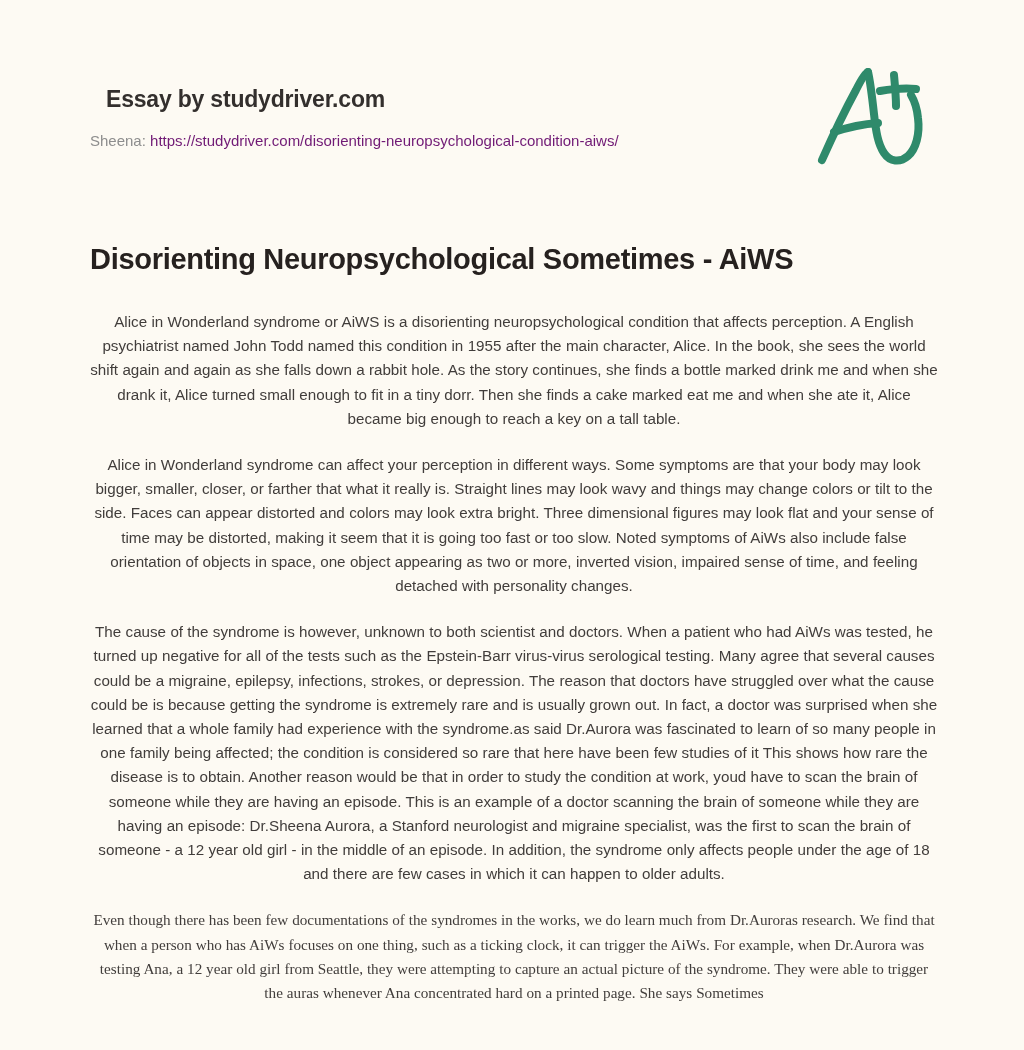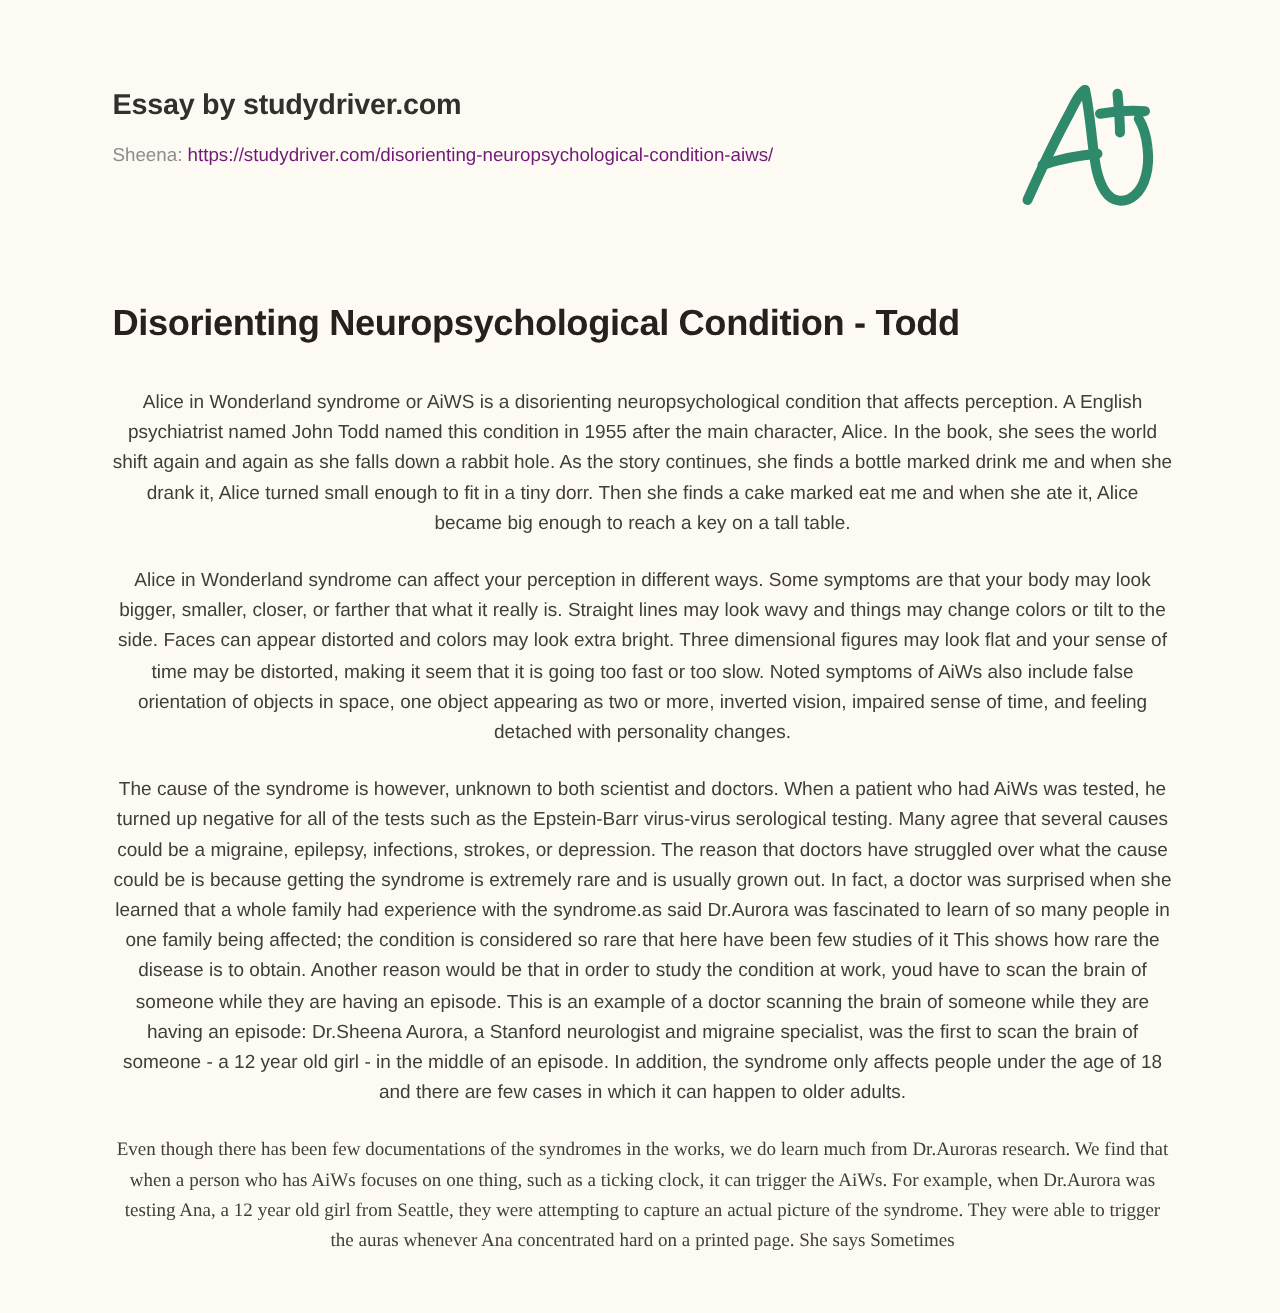--- a/index.html
+++ b/index.html
@@ -39,21 +39,21 @@
     top: 68px;
     width: 720px;
   }
 
   .essay-by {
     font-size: 23px;
     font-weight: bold;
     color: #332f2d;
     letter-spacing: -0.2px;
     line-height: 30px;
-    margin: 0;
+    margin: 16px;
     white-space: nowrap;
   }
 
   .source-line {
     margin-top: 17px;
     font-size: 15px;
     line-height: 20px;
     white-space: nowrap;
   }
 
@@ -142,21 +142,21 @@
         <path d="M22 70 C34 66 52 62 66 61" stroke-width="8"></path>
 
         <path d="M82 13 C83 24 84 34 84 44" stroke-width="8"></path>
 
         <path d="M68 29 C80 27 94 26 104 27" stroke-width="8"></path>
       </svg>
     </div>
 
   </div>
 
-  <h1 class="doc-title">Disorienting Neuropsychological Condition - Todd</h1>
+  <h1 class="doc-title">Disorienting Neuropsychological Sometimes - AiWS</h1>
 
   <div class="body-text">
     <p>Alice in Wonderland syndrome or AiWS is a disorienting neuropsychological condition that affects perception. A English psychiatrist named John Todd named this condition in 1955 after the main character, Alice. In the book, she sees the world shift again and again as she falls down a rabbit hole. As the story continues, she finds a bottle marked drink me and when she drank it, Alice turned small enough to fit in a tiny dorr. Then she finds a cake marked eat me and when she ate it, Alice became big enough to reach a key on a tall table.</p>
     <p>Alice in Wonderland syndrome can affect your perception in different ways. Some symptoms are that your body may look bigger, smaller, closer, or farther that what it really is. Straight lines may look wavy and things may change colors or tilt to the side. Faces can appear distorted and colors may look extra bright. Three dimensional figures may look flat and your sense of time may be distorted, making it seem that it is going too fast or too slow. Noted symptoms of AiWs also include false orientation of objects in space, one object appearing as two or more, inverted vision, impaired sense of time, and feeling detached with personality changes.</p>
     <p>The cause of the syndrome is however, unknown to both scientist and doctors. When a patient who had AiWs was tested, he turned up negative for all of the tests such as the Epstein-Barr virus-virus serological testing. Many agree that several causes could be a migraine, epilepsy, infections, strokes, or depression. The reason that doctors have struggled over what the cause could be is because getting the syndrome is extremely rare and is usually grown out. In fact, a doctor was surprised when she learned that a whole family had experience with the syndrome.as said Dr.Aurora was fascinated to learn of so many people in one family being affected; the condition is considered so rare that here have been few studies of it This shows how rare the disease is to obtain. Another reason would be that in order to study the condition at work, youd have to scan the brain of someone while they are having an episode. This is an example of a doctor scanning the brain of someone while they are having an episode: Dr.Sheena Aurora, a Stanford neurologist and migraine specialist, was the first to scan the brain of someone - a 12 year old girl - in the middle of an episode. In addition, the syndrome only affects people under the age of 18 and there are few cases in which it can happen to older adults.</p>
     <p>Even though there has been few documentations of the syndromes in the works, we do learn much from Dr.Auroras research. We find that when a person who has AiWs focuses on one thing, such as a ticking clock, it can trigger the AiWs. For example, when Dr.Aurora was testing Ana, a 12 year old girl from Seattle, they were attempting to capture an actual picture of the syndrome. They were able to trigger the auras whenever Ana concentrated hard on a printed page. She says Sometimes</p>
   </div>
 
 </div>
 

